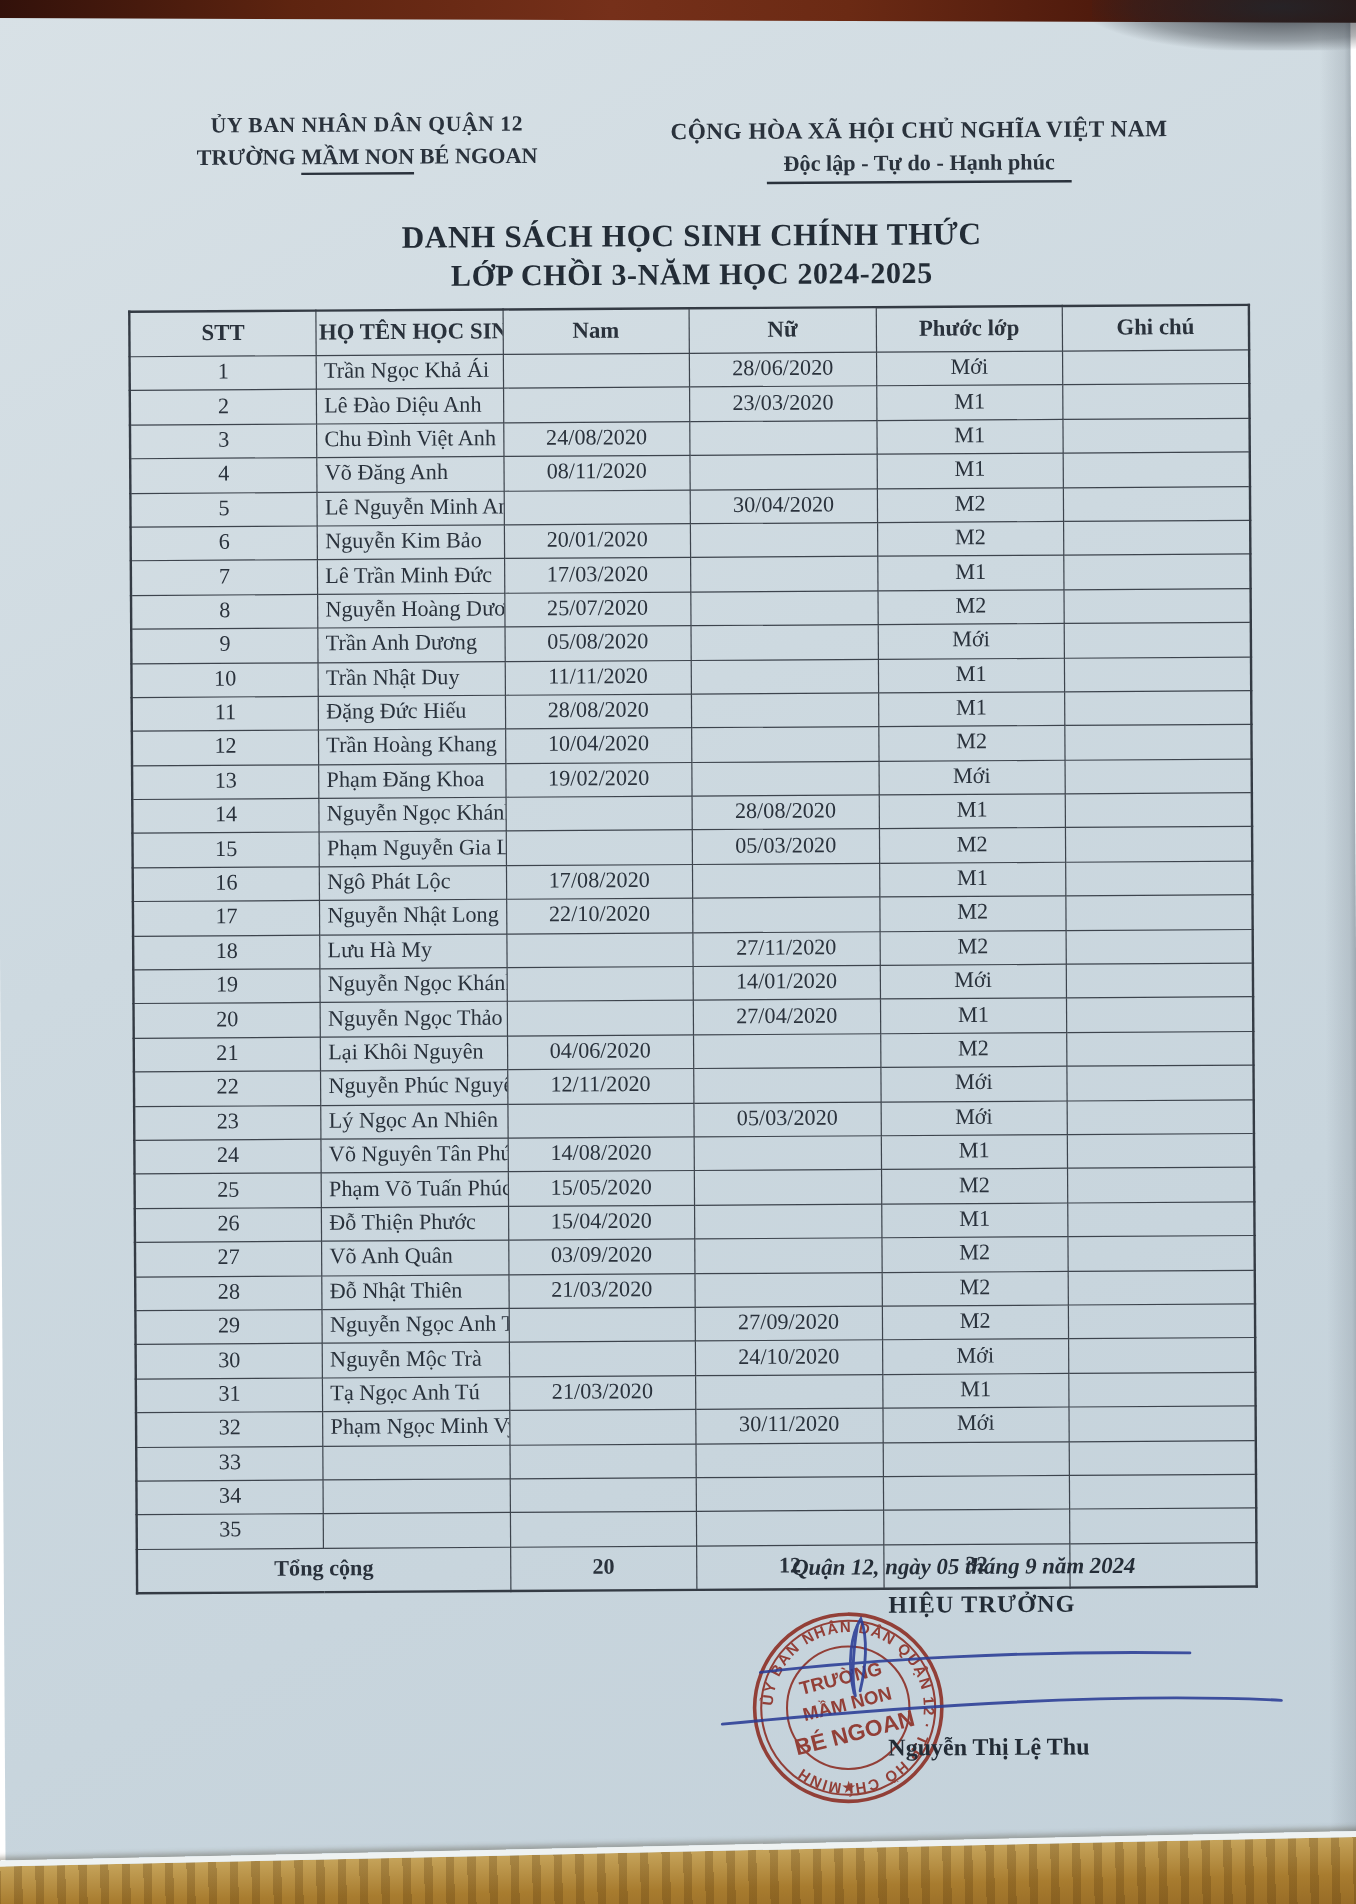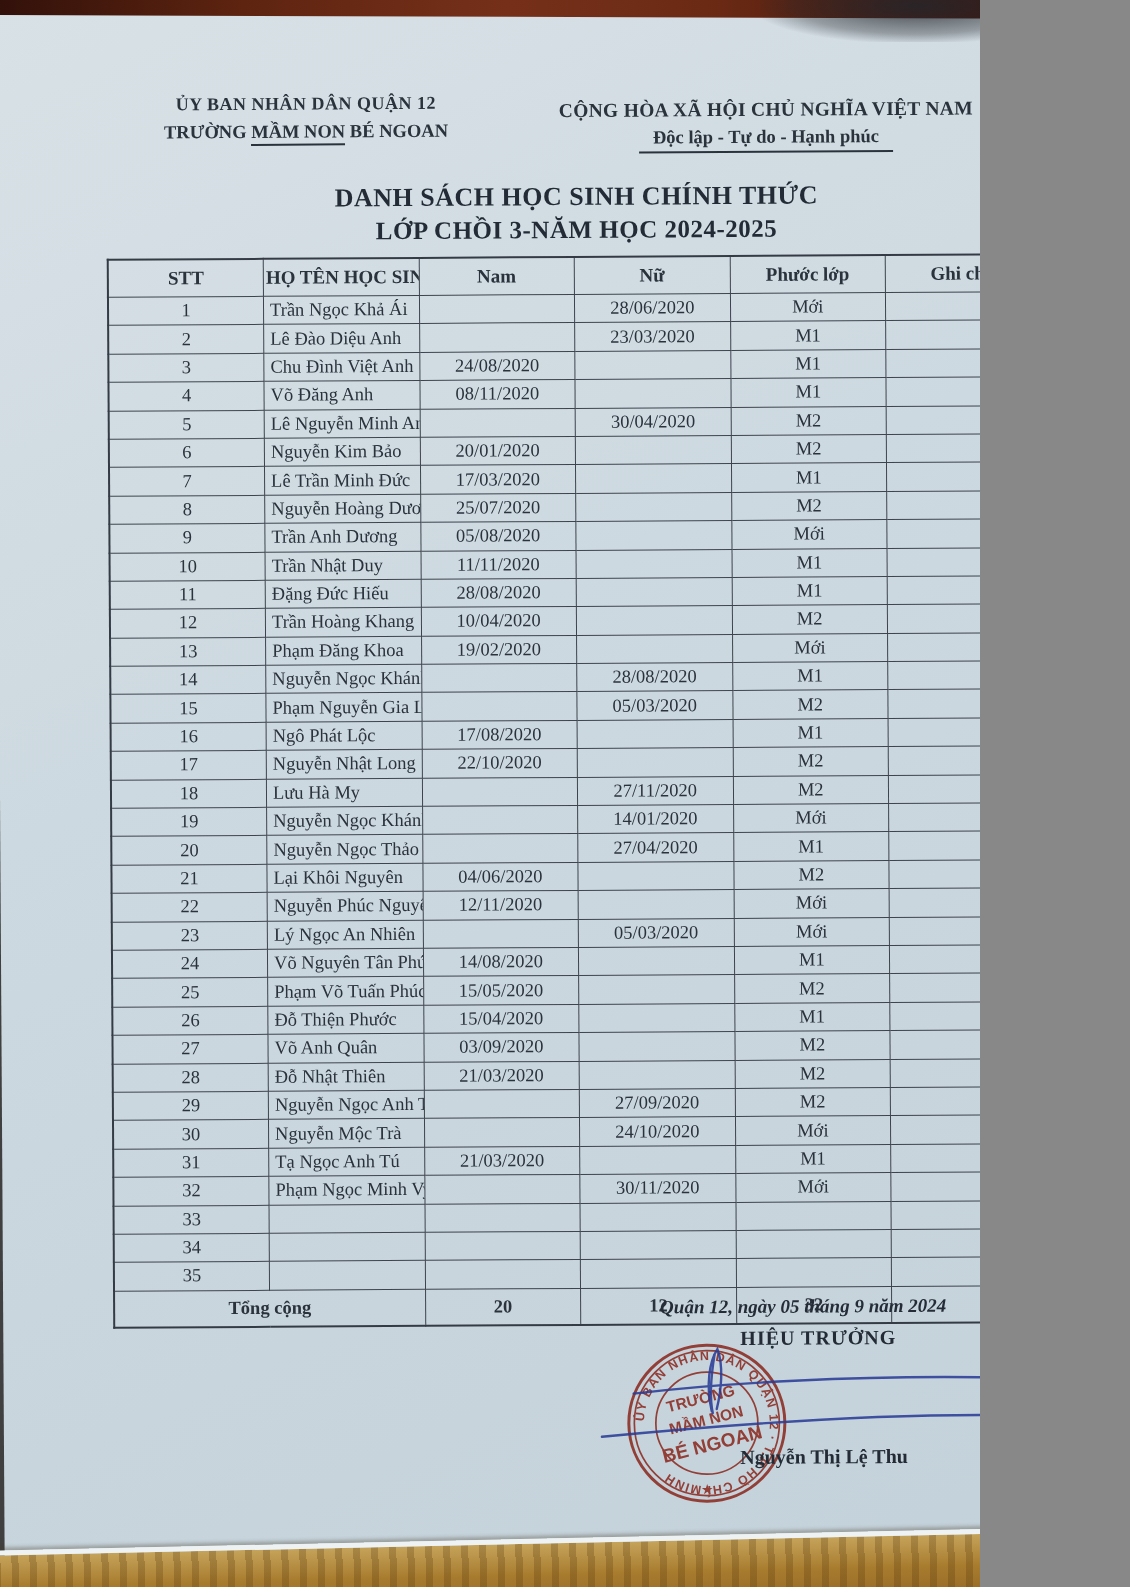--- a/index.html
+++ b/index.html
@@ -1,18 +1,18 @@
 <!DOCTYPE html>
 <html><head>
 <meta charset="utf-8">
 <style>
   html,body{margin:0;padding:0;background:#888;}
   .photo{
-    position:relative;width:980px;height:1587px;overflow:hidden;
-    background:#404040;
+    position:relative;width:1130px;height:1587px;overflow:hidden;
+    background:#ffffff;
     font-family:"Liberation Serif","DejaVu Serif",serif;
     color:#2a323c;
   }
   .paper{
     position:absolute;left:0;top:0;width:1130px;height:1587px;
     background:linear-gradient(155deg,#d8e1e6 0%,#cdd9e0 40%,#c8d5dd 70%,#c3d1da 100%);
     transform:rotate(-0.35deg);
   }
   
   .paper::after{

